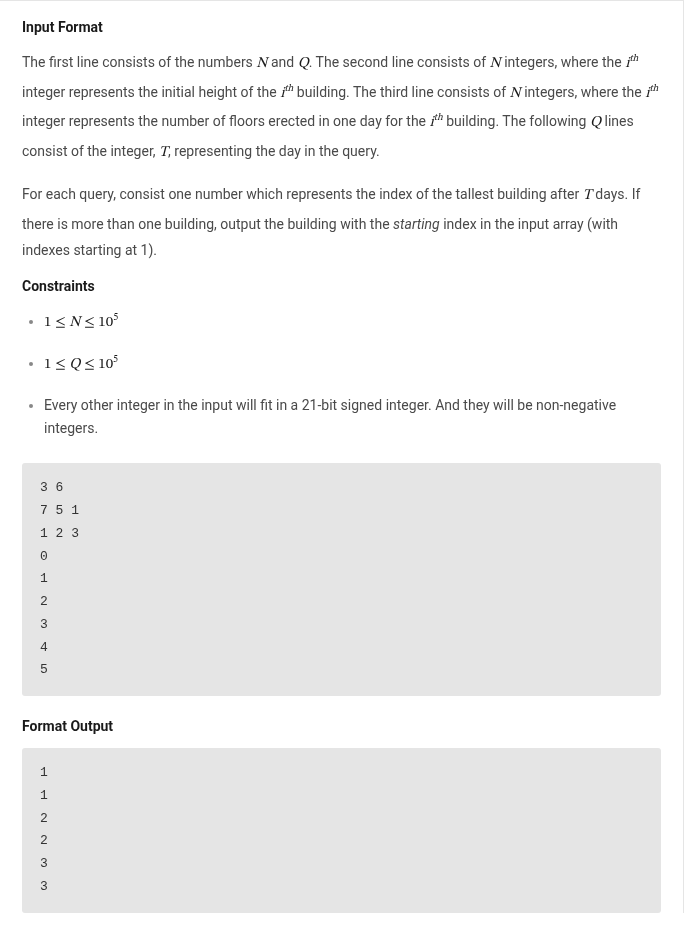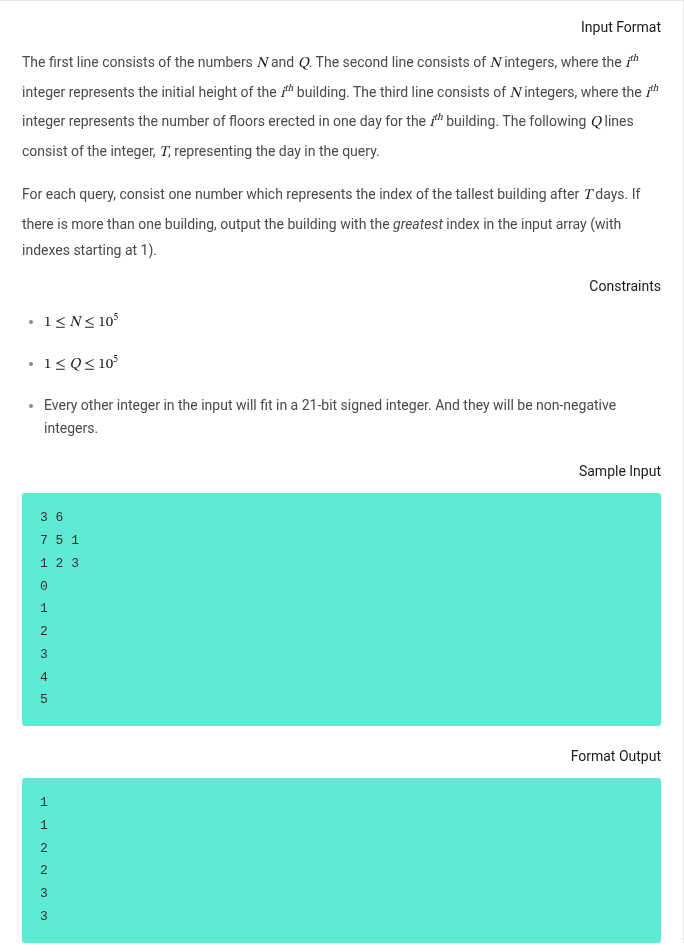--- a/index.html
+++ b/index.html
@@ -11,24 +11,23 @@
     background: #fff;
     width: 684px;
   }
   .page {
     padding: 18px 22px 0 22px;
     border-top: 1px solid #e5e5e5;
     border-right: 1px solid #e5e5e5;
   }
   h3 {
     font-size: 14px;
-    font-weight: 400;
+    font-weight: 700;
     color: #1a1a1a;
     margin: 0 0 14px 0;
-    text-align: right;
   }
   p {
     margin: 12px 0 14px 0;
     line-height: 1.9;
     color: #4a4a4a;
     font-size: 14px;
   }
   ul {
     margin: 15px 0 22px 0;
     padding-left: 22px;
@@ -43,21 +42,21 @@
     font-family: "Cambria Math", "STIX Two Math", "Latin Modern Math", "Times New Roman", serif;
     font-style: italic;
     font-size: 15px;
     color: #1a1a1a;
   }
   .math .rm { font-style: normal; }
   .math sup { font-size: 10px; font-style: italic; }
   .ith sup { font-size: 10px; font-style: italic; }
   .emph { font-style: italic; }
   pre.codeblock {
-    background: #5eead4;
+    background: #e5e5e5;
     border-radius: 3px;
     margin: 0 0 22px 0;
     padding: 14px 18px;
     font-family: "SFMono-Regular", Consolas, "Liberation Mono", Menlo, monospace;
     font-size: 13px;
     line-height: 1.75;
     color: #333;
     white-space: pre;
     overflow: hidden;
   }
@@ -66,21 +65,21 @@
 <body>
 
 <div class="page">
 
   <h3>Input Format</h3>
   <p>
     <span>The first line consists of the numbers </span><span class="math">N</span><span> and </span><span class="math">Q</span><span>. The second line consists of </span><span class="math">N</span><span> integers, where the </span><span class="math ith"><span>i</span><sup>th</sup></span><span> integer represents the initial height of the </span><span class="math ith"><span>i</span><sup>th</sup></span><span> building. The third line consists of </span><span class="math">N</span><span> integers, where the </span><span class="math ith"><span>i</span><sup>th</sup></span><span> integer represents the number of floors erected in one day for the </span><span class="math ith"><span>i</span><sup>th</sup></span><span> building. The following </span><span class="math">Q</span><span> lines consist of the integer, </span><span class="math">T</span><span>, representing the day in the query.</span>
   </p>
 
   <p>
-    <span>For each query, consist one number which represents the index of the tallest building after </span><span class="math">T</span><span> days. If there is more than one building, output the building with the </span><span class="emph">greatest</span><span> index in the input array (with indexes starting at 1).</span>
+    <span>For each query, consist one number which represents the index of the tallest building after </span><span class="math">T</span><span> days. If there is more than one building, output the building with the </span><span class="emph">starting</span><span> index in the input array (with indexes starting at 1).</span>
   </p>
 
   <h3>Constraints</h3>
   <ul>
     <li>
       <span class="math">
         <span class="rm">1</span>
         <span class="rm">≤</span>
         <span>N</span>
         <span class="rm">≤</span>
@@ -92,21 +91,20 @@
         <span class="rm">1</span>
         <span class="rm">≤</span>
         <span>Q</span>
         <span class="rm">≤</span>
         <span class="rm">10</span><sup class="rm">5</sup>
       </span>
     </li>
     <li>Every other integer in the input will fit in a 21-bit signed integer. And they will be non-negative integers.</li>
   </ul>
 
-  <h3>Sample Input</h3>
   <pre class="codeblock">3 6
 7 5 1
 1 2 3
 0
 1
 2
 3
 4
 5</pre>
 

